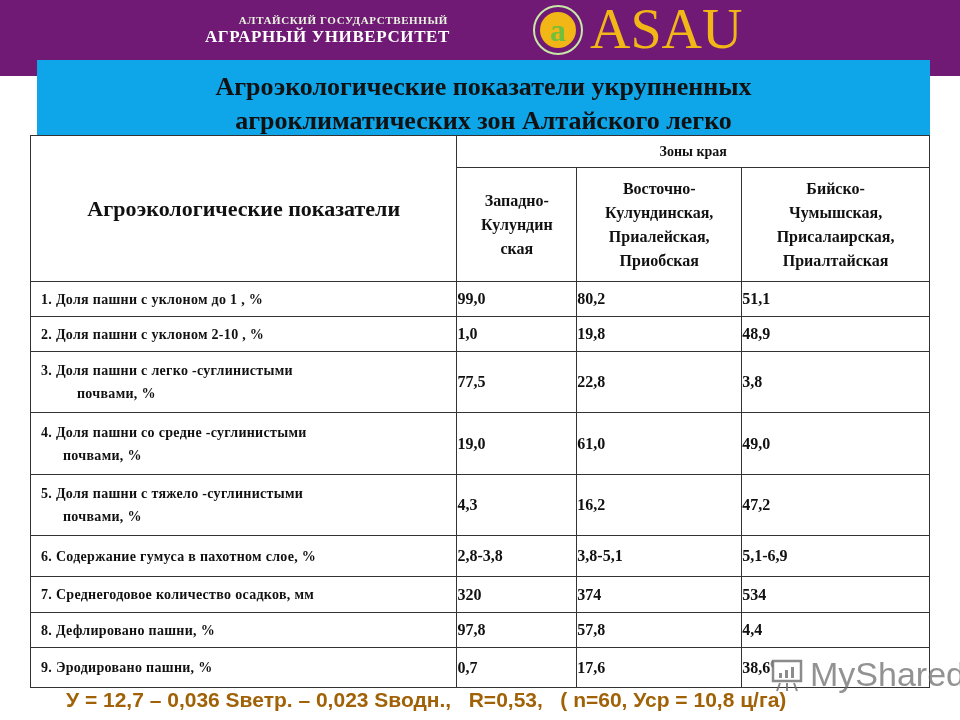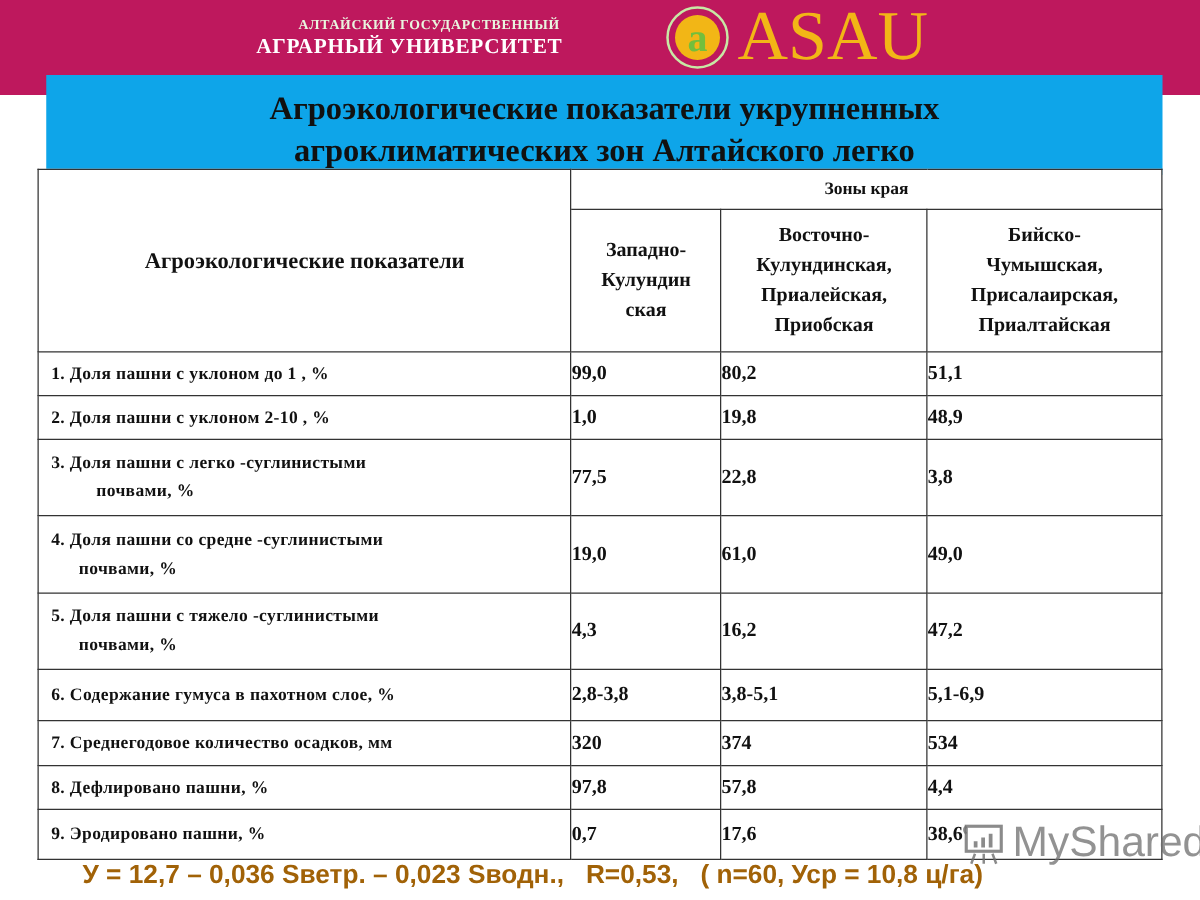--- a/index.html
+++ b/index.html
@@ -1,38 +1,38 @@
 <!DOCTYPE html>
 <html><head>
 <meta charset="utf-8">
 <style>
   html, body { margin:0; padding:0; }
   body { width:960px; height:720px; background:#ffffff; position:relative; overflow:hidden;
          font-family:"Liberation Serif", serif; color:#111; }
-  .topband { position:absolute; left:0; top:0; width:960px; height:76px; background:#be185d; }
+  .topband { position:absolute; left:0; top:0; width:960px; height:76px; background:#701a75; }
   .uni-line1 { position:absolute; left:178px; top:14px; width:270px; text-align:right;
                font-family:"Liberation Serif", serif; font-weight:bold; font-size:11px;
                letter-spacing:0.6px; color:#e9f5df; }
   .uni-line2 { position:absolute; left:120px; top:27px; width:330px; text-align:right;
                font-family:"Liberation Serif", serif; font-weight:bold; font-size:17px;
                letter-spacing:0.6px; color:#ffffff; }
   .logo-emblem { position:absolute; left:533px; top:5px; width:50px; height:50px; border-radius:50%;
                  border:2px solid #c8e8a5; box-sizing:border-box; }
   .logo-emblem .inner { position:absolute; left:5px; top:5px; width:36px; height:36px; border-radius:50%;
                  background:#f2b616; display:flex; align-items:center; justify-content:center;
                  font-family:"Liberation Serif", serif; font-size:32px; font-weight:bold; color:#72bf3c; line-height:1; }
   .logo-text { position:absolute; left:590px; top:3px; font-family:"Liberation Serif", serif;
                font-size:56px; color:#f2b616; letter-spacing:0px; line-height:52px; }
   .title-panel { position:absolute; left:37px; top:60px; width:893px; height:80px; background:#0ea5e9; overflow:hidden; }
   .title-panel .t { position:absolute; left:0; top:10px; width:893px; text-align:center;
                font-family:"Liberation Serif", serif; font-weight:bold; font-size:26px; line-height:34px; color:#111; }
   table.main { position:absolute; left:30px; top:135px; width:900px; border-collapse:collapse;
                font-family:"Liberation Serif", serif; font-weight:bold; background:#fff; }
   table.main td { border:1.5px solid #333; padding:0; }
-  .hdr-label { font-size:18px; text-align:center; vertical-align:middle; }
+  .hdr-label { font-size:22px; text-align:center; vertical-align:middle; }
   .hdr-zones { font-size:14px; text-align:center; height:31px; font-weight:bold;margin-top:45px; }
   .hdr-zone { font-size:16px; text-align:center; line-height:24px; height:113px; }
   .row-label { font-size:14px; text-align:left; padding-left:10px !important; line-height:23px; letter-spacing:0.3px; }
   .row-label .indent { padding-left:36px; display:block; }
   .row-label .indent2 { padding-left:22px; display:block; }
   .val { font-size:16px; text-align:left; }
   .formula { position:absolute; left:66px; top:688px; font-family:"Liberation Sans", sans-serif;
              font-weight:bold; font-size:21px; color:#a16207; white-space:pre; }
   .watermark { position:absolute; left:770px; top:655px; display:flex; align-items:center;
                font-family:"Liberation Sans", sans-serif; font-size:34px; color:rgba(110,110,110,0.75); }

